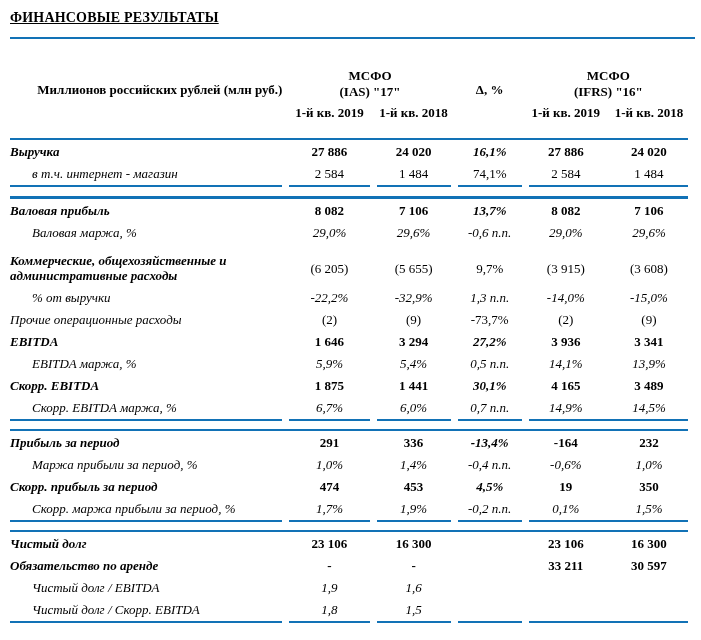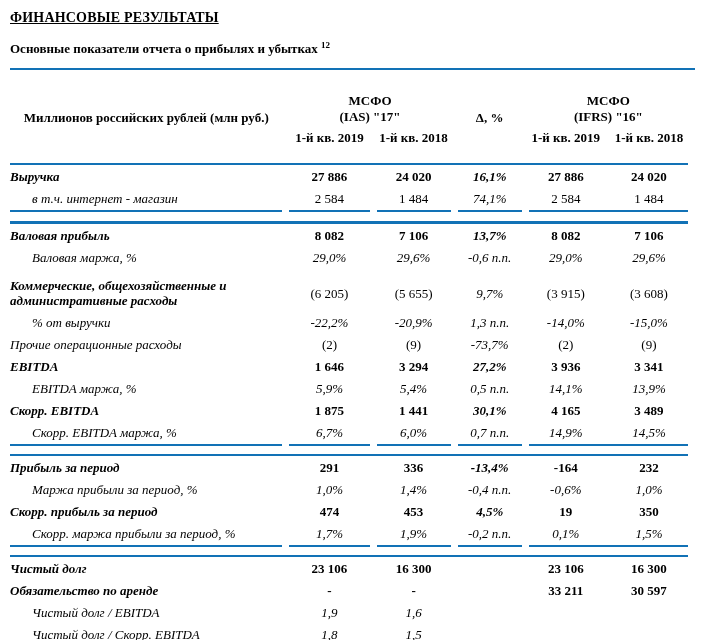--- a/index.html
+++ b/index.html
@@ -25,26 +25,26 @@
     border-collapse: separate;
     border-spacing: 7px 0;
     table-layout: fixed;
     width: 692px;
     margin-left: -7px;
     margin-top: 1px;
   }
   td { font-size: 13px; line-height: 15px; padding: 4px 0 3px 0; white-space: nowrap; overflow: visible; }
   td.label { text-align: left; white-space: normal; font-style: italic; }
   td.c { text-align: center; }
-  td.delta { font-style: italic; }
+  td.delta { }
 
   
   tr.h1 td, tr.h2 td { font-weight: bold; text-align: center; }
-  tr.h1 td.lblhead { text-align: center; vertical-align: middle; white-space: normal; }
-  tr.h1 td.group { white-space: pre-line; vertical-align: middle; padding-top: 22px; line-height: 16px; }
+  tr.h1 td.lblhead { text-align: right; vertical-align: middle; white-space: normal; }
+  tr.h1 td.group { white-space: pre-line; vertical-align: middle; padding-top: 28px; line-height: 16px; }
   tr.h1 td.dhead { vertical-align: middle; }
   tr.h2 td { padding-top: 2px; padding-bottom: 18px; }
 
   
   tr.head td { font-weight: bold; }
   tr.head td.delta { font-style: italic; }
   tr.exp td.label { font-weight: bold; }
   tr.exp td { vertical-align: middle; }
   tr.plain td { font-weight: normal; }
   tr.sub td.label { padding-left: 22px; }
@@ -56,21 +56,20 @@
   tr.rule-full td { border-bottom: 2px solid var(--blue); height: 10px; padding: 0; font-size: 0; line-height: 0; }
   tr.rule-thick td { border-bottom: 3px solid var(--blue); height: 12px; padding: 0; font-size: 0; line-height: 0; }
   tr.spacer td { height: 6px; padding: 0; font-size: 0; line-height: 0; }
   tr.rule-head td { border-bottom: 2px solid var(--blue); height: 2px; padding: 0; font-size: 0; line-height: 0; }
 </style>
 </head>
 <body>
 
 <div class="page">
   <div class="title">ФИНАНСОВЫЕ РЕЗУЛЬТАТЫ</div>
-  <div class="subtitle"><span>Основные показатели отчета о прибылях и убытках</span> <sup>12</sup></div>
   <div class="top-rule"></div>
 
   <table>
     <colgroup>
       <col style="width:272px">
         <col style="width:80px">
         <col style="width:74px">
       <col style="width:64px">
         <col style="width:74px">
         <col style="width:78px">
@@ -144,21 +143,21 @@
           <td class="label">Коммерческие, общехозяйственные и административные расходы</td>
           <td class="c">(6 205)</td>
           <td class="c">(5 655)</td>
           <td class="c delta">9,7%</td>
           <td class="c">(3 915)</td>
           <td class="c">(3 608)</td>
         </tr>
         <tr class="margin">
           <td class="label">% от выручки</td>
           <td class="c">-22,2%</td>
-          <td class="c">-20,9%</td>
+          <td class="c">-32,9%</td>
           <td class="c delta">1,3 п.п.</td>
           <td class="c">-14,0%</td>
           <td class="c">-15,0%</td>
         </tr>
         <tr class="plain">
           <td class="label">Прочие операционные расходы</td>
           <td class="c">(2)</td>
           <td class="c">(9)</td>
           <td class="c delta">-73,7%</td>
           <td class="c">(2)</td>

